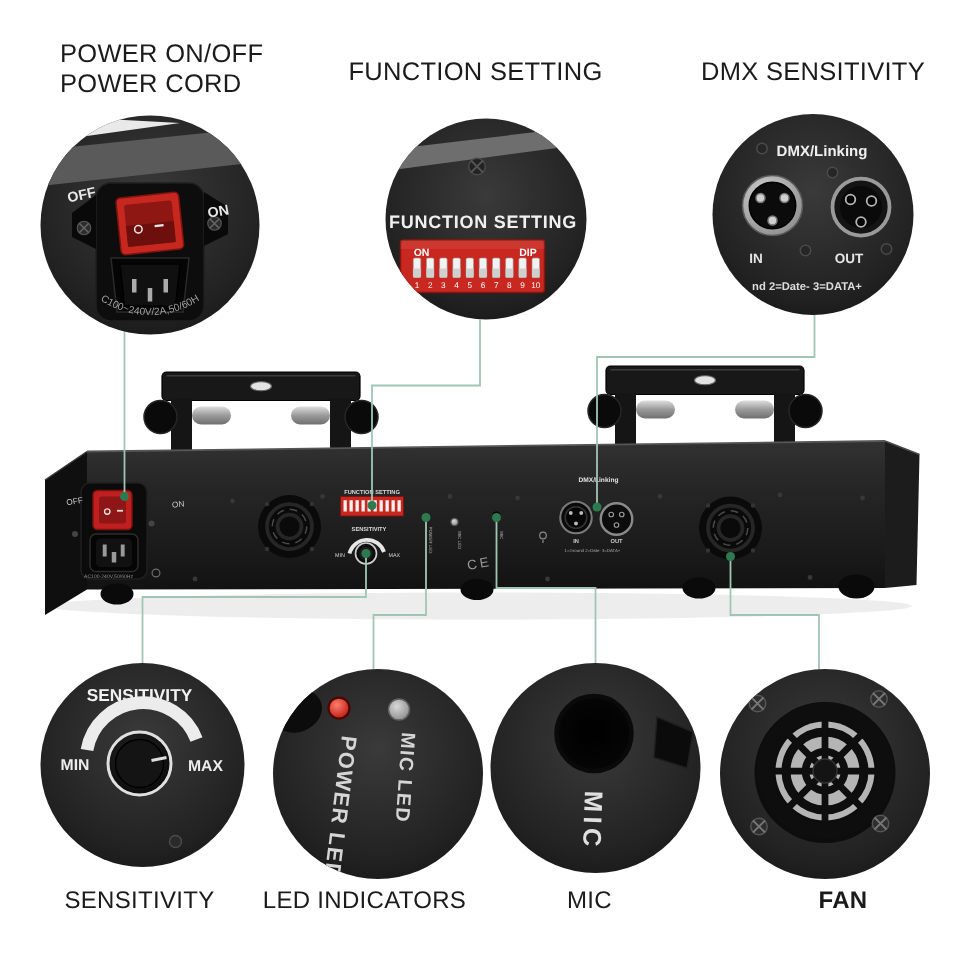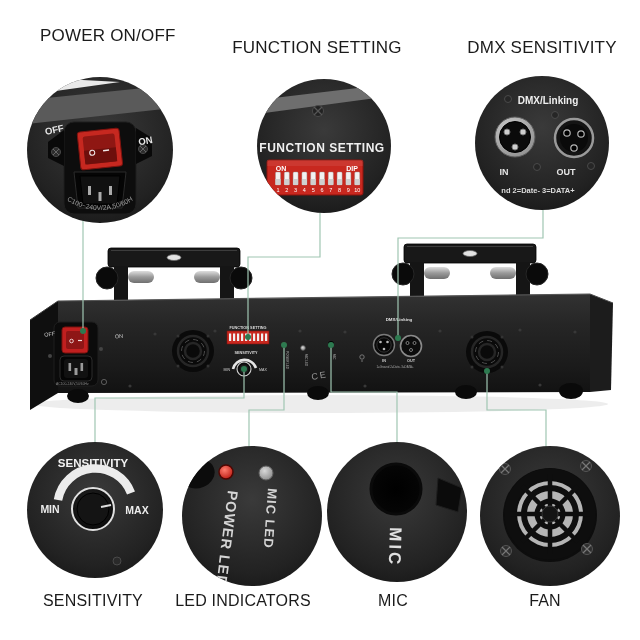--- a/index.html
+++ b/index.html
@@ -13,28 +13,29 @@
   svg{position:absolute;left:0;top:0;}
   svg text{font-family:"Liberation Sans",sans-serif;}
 </style>
 </head>
 <body>
 
 <div id="canvas">
 
   <div class="toplabel" style="left:40px;top:26px;">
     <div>POWER ON/OFF</div>
+    <div>POWER CORD</div>
   </div>
   <div class="toplabel centered" style="left:317px;top:38px;">FUNCTION SETTING</div>
   <div class="toplabel centered" style="left:542px;top:38px;">DMX SENSITIVITY</div>
 
   <div class="botlabel centered" style="left:93px;top:592px;">SENSITIVITY</div>
   <div class="botlabel centered" style="left:243px;top:592px;text-align:center;">LED INDICATORS</div>
   <div class="botlabel centered" style="left:393px;top:592px;">MIC</div>
-  <div class="botlabel centered" style="left:545px;top:592px;">FAN</div>
+  <div class="botlabel centered" style="left:562px;top:592px;font-weight:bold;">FAN</div>
 
   <svg width="640" height="640" viewBox="0 0 640 640">
     <defs>
       <radialGradient id="panelRad" cx="50%" cy="38%" r="75%">
         <stop offset="0%" stop-color="#3a3a3a"></stop>
           <stop offset="70%" stop-color="#222222"></stop>
         <stop offset="100%" stop-color="#131313"></stop>
       </radialGradient>
       <linearGradient id="bodyGrad" x1="0" y1="0" x2="0" y2="1">
         <stop offset="0%" stop-color="#323232"></stop>

